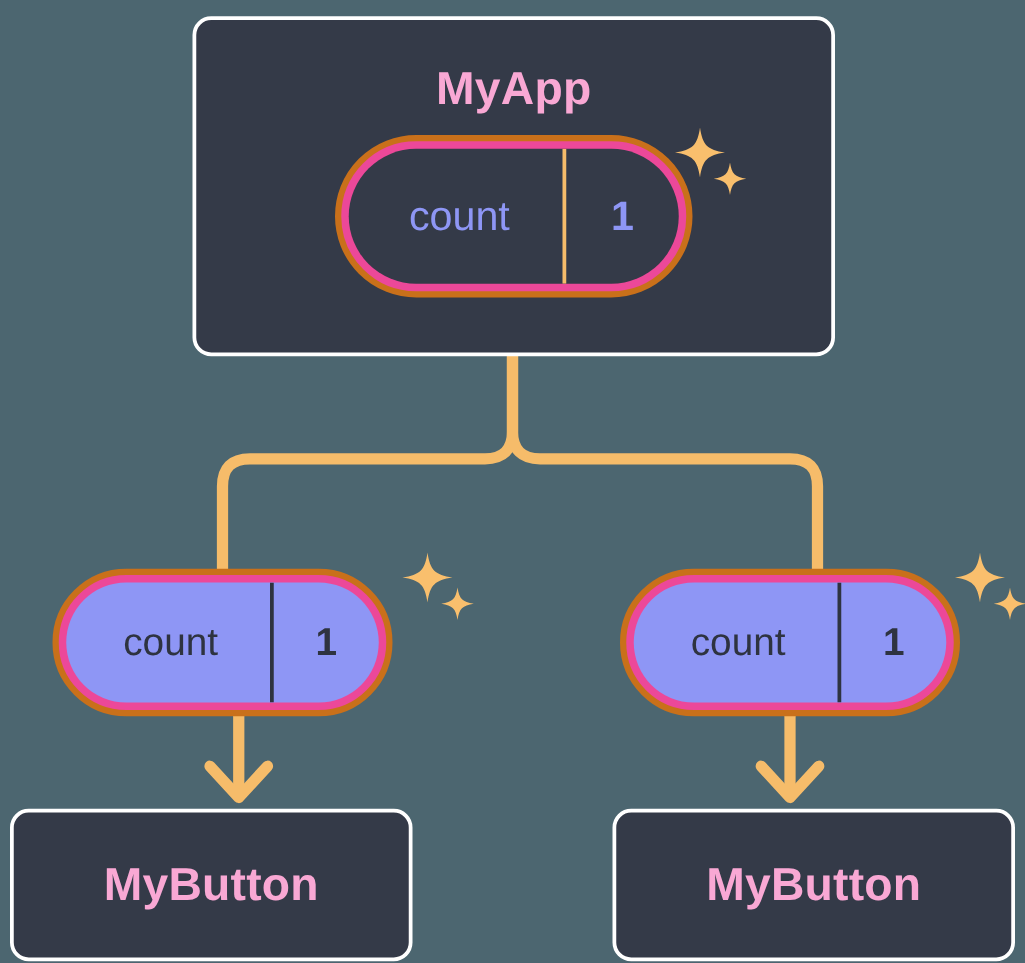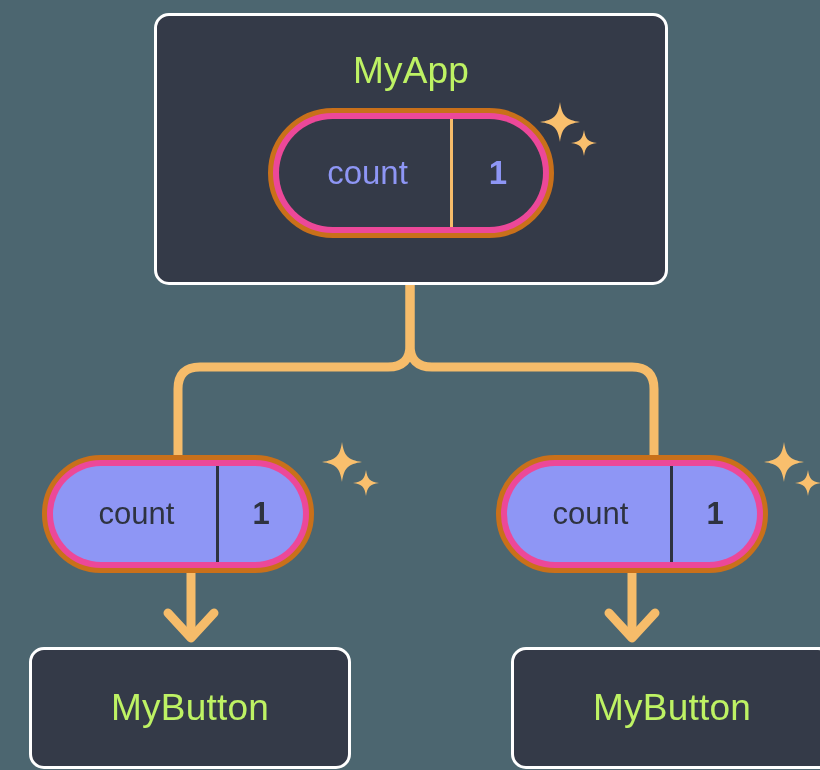--- a/index.html
+++ b/index.html
@@ -32,23 +32,23 @@
   
   .comp-box {
     position: absolute;
     box-sizing: border-box;
     background: #343a48;
     border: 3px solid #ffffff;
     border-radius: 15px;
     z-index: 2;
   }
   .comp-title {
-    color: #bef264;
+    color: #f9a8d4;
     font-size: 37px;
-    font-weight: 400;
+    font-weight: 700;
     letter-spacing: 0.2px;
     text-align: center;
     white-space: nowrap;
   }
 
   #box-myapp {
     left: 154px;
     top: 13px;
     width: 514px;
     height: 272px;
@@ -56,21 +56,20 @@
   #box-myapp .comp-title {
     margin-top: 34px;
   }
 
   .box-mybutton {
     height: 122px;
     top: 647px;
     display: flex;
     align-items: center;
     justify-content: center;
-    margin-left: 21px;
   }
   #box-mybutton-left {
     left: 8px;
     width: 322px;
   }
   #box-mybutton-right {
     left: 490px;
     width: 322px;
   }
 

